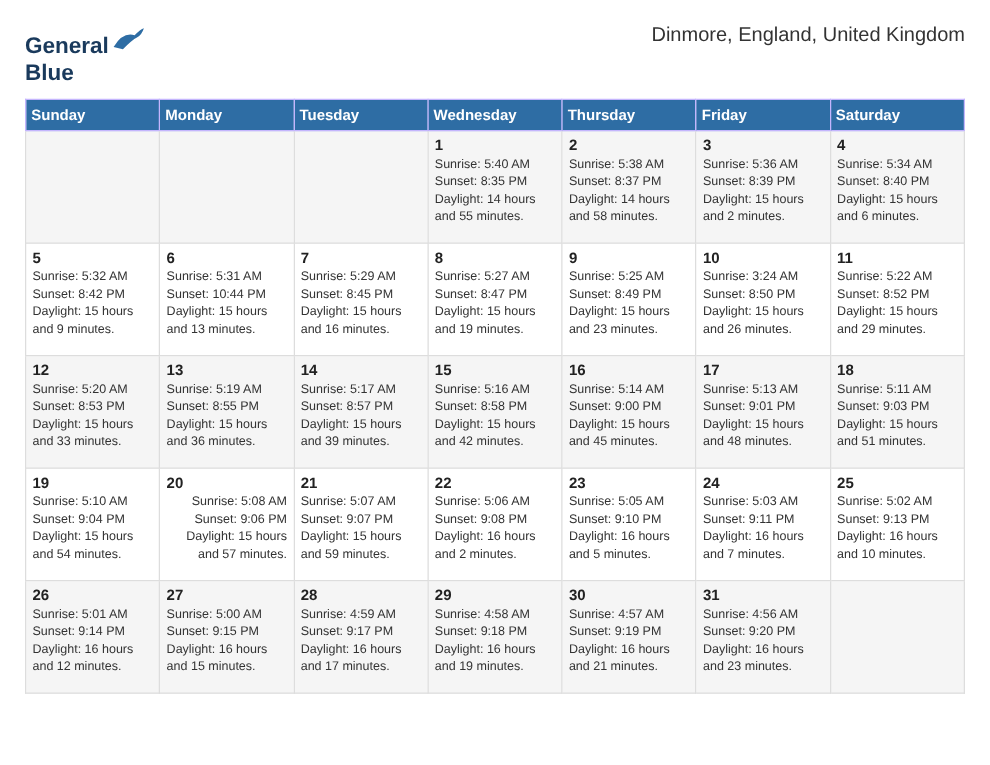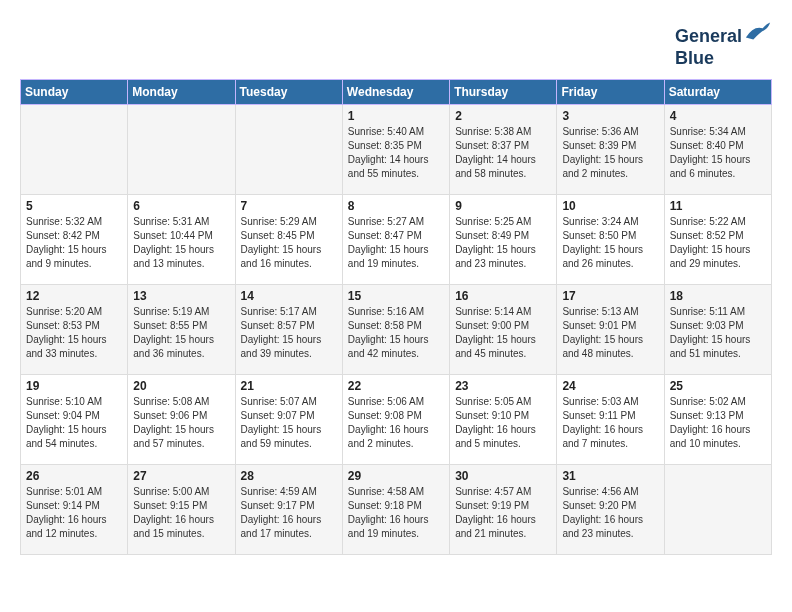--- a/index.html
+++ b/index.html
@@ -5,21 +5,21 @@
     * { box-sizing: border-box; margin: 0; padding: 0; }
     body {
       font-family: Arial, sans-serif;
       background: #fff;
       width: 792px;
       min-height: 612px;
       padding: 20px;
     }
     .header {
       display: flex;
-      justify-content: flex-end;
+      justify-content: space-between;
       align-items: flex-start;
       margin-bottom: 10px;
     }
     .logo {
       display: flex;
       align-items: center;
     }
     .logo-text {
       font-size: 18px;
       font-weight: bold;
@@ -91,20 +91,21 @@
     <div>
       <div class="logo-text">
         <span>General</span><svg class="logo-bird" viewBox="0 0 30 22">
             <path d="M2 18 Q10 5 20 8 Q25 3 28 2 Q26 8 22 10 Q18 12 10 20 Z" fill="#2e6da4"></path>
           </svg>
         <br><span>Blue</span>
       </div>
     </div>
   </div>
   <div class="title-block">
+    <div class="subtitle">Dinmore, England, United Kingdom</div>
   </div>
 </div>
 
 <table>
   <thead>
     <tr id="header-row">
     <th>Sunday</th>
         <th>Monday</th>
         <th>Tuesday</th>
         <th>Wednesday</th>
@@ -252,21 +253,21 @@
       <tr>
         <td>
           <span class="day-number">19</span>
           <div class="cell-info" style="white-space: pre-line;">Sunrise: 5:10 AM
 Sunset: 9:04 PM
 Daylight: 15 hours
 and 54 minutes.</div>
         </td>
         <td>
           <span class="day-number">20</span>
-          <div class="cell-info" style="white-space: pre-line;">Sunrise: 5:08 AM
+          <div class="cell-info" style="white-space: pre-line; text-align: right;">Sunrise: 5:08 AM
 Sunset: 9:06 PM
 Daylight: 15 hours
 and 57 minutes.</div>
         </td>
         <td>
           <span class="day-number">21</span>
           <div class="cell-info" style="white-space: pre-line;">Sunrise: 5:07 AM
 Sunset: 9:07 PM
 Daylight: 15 hours
 and 59 minutes.</div>

